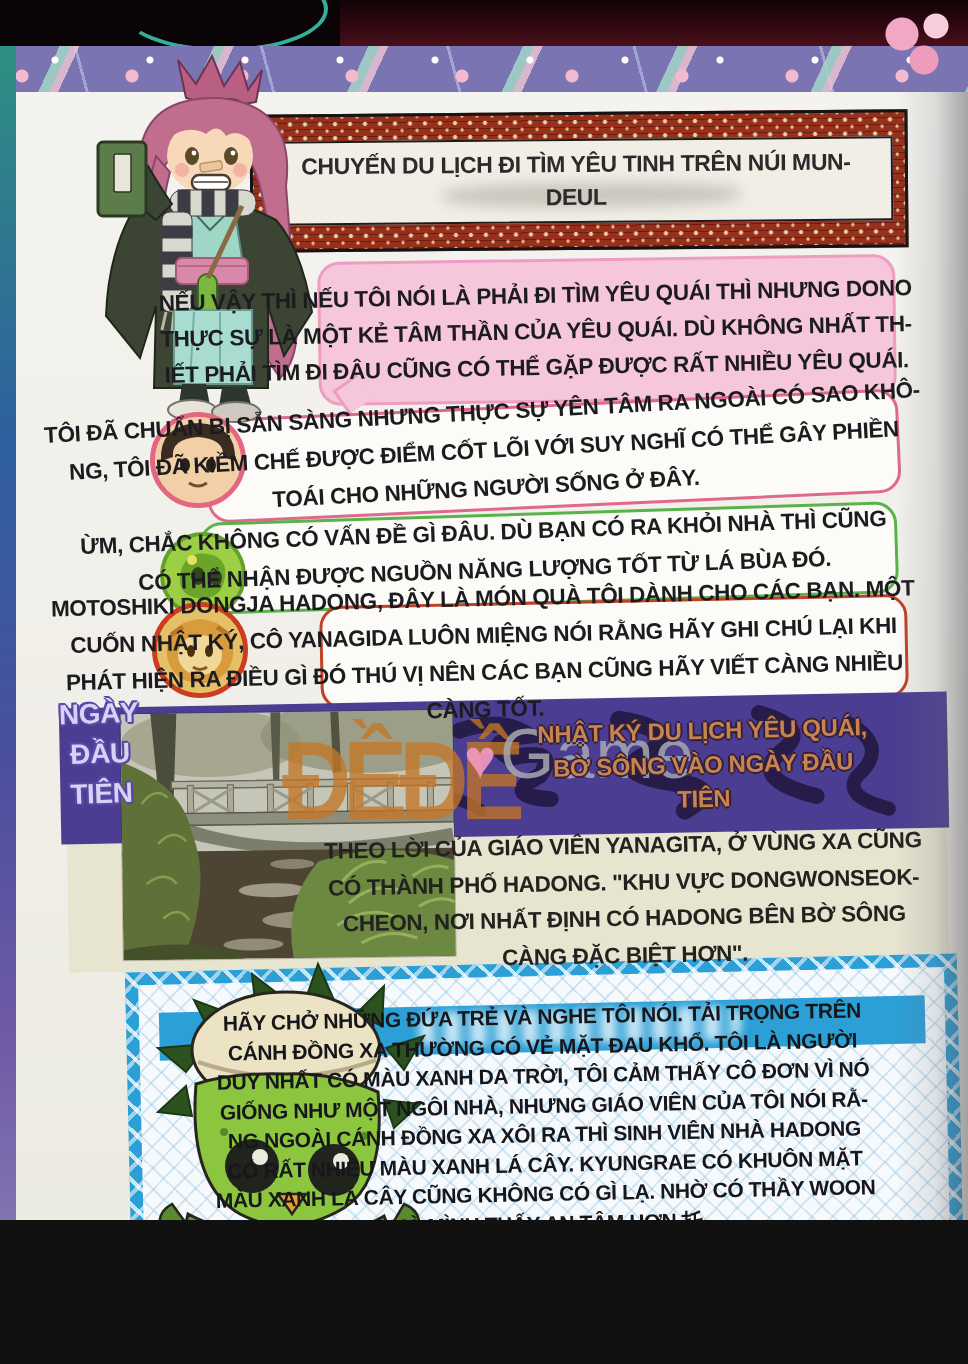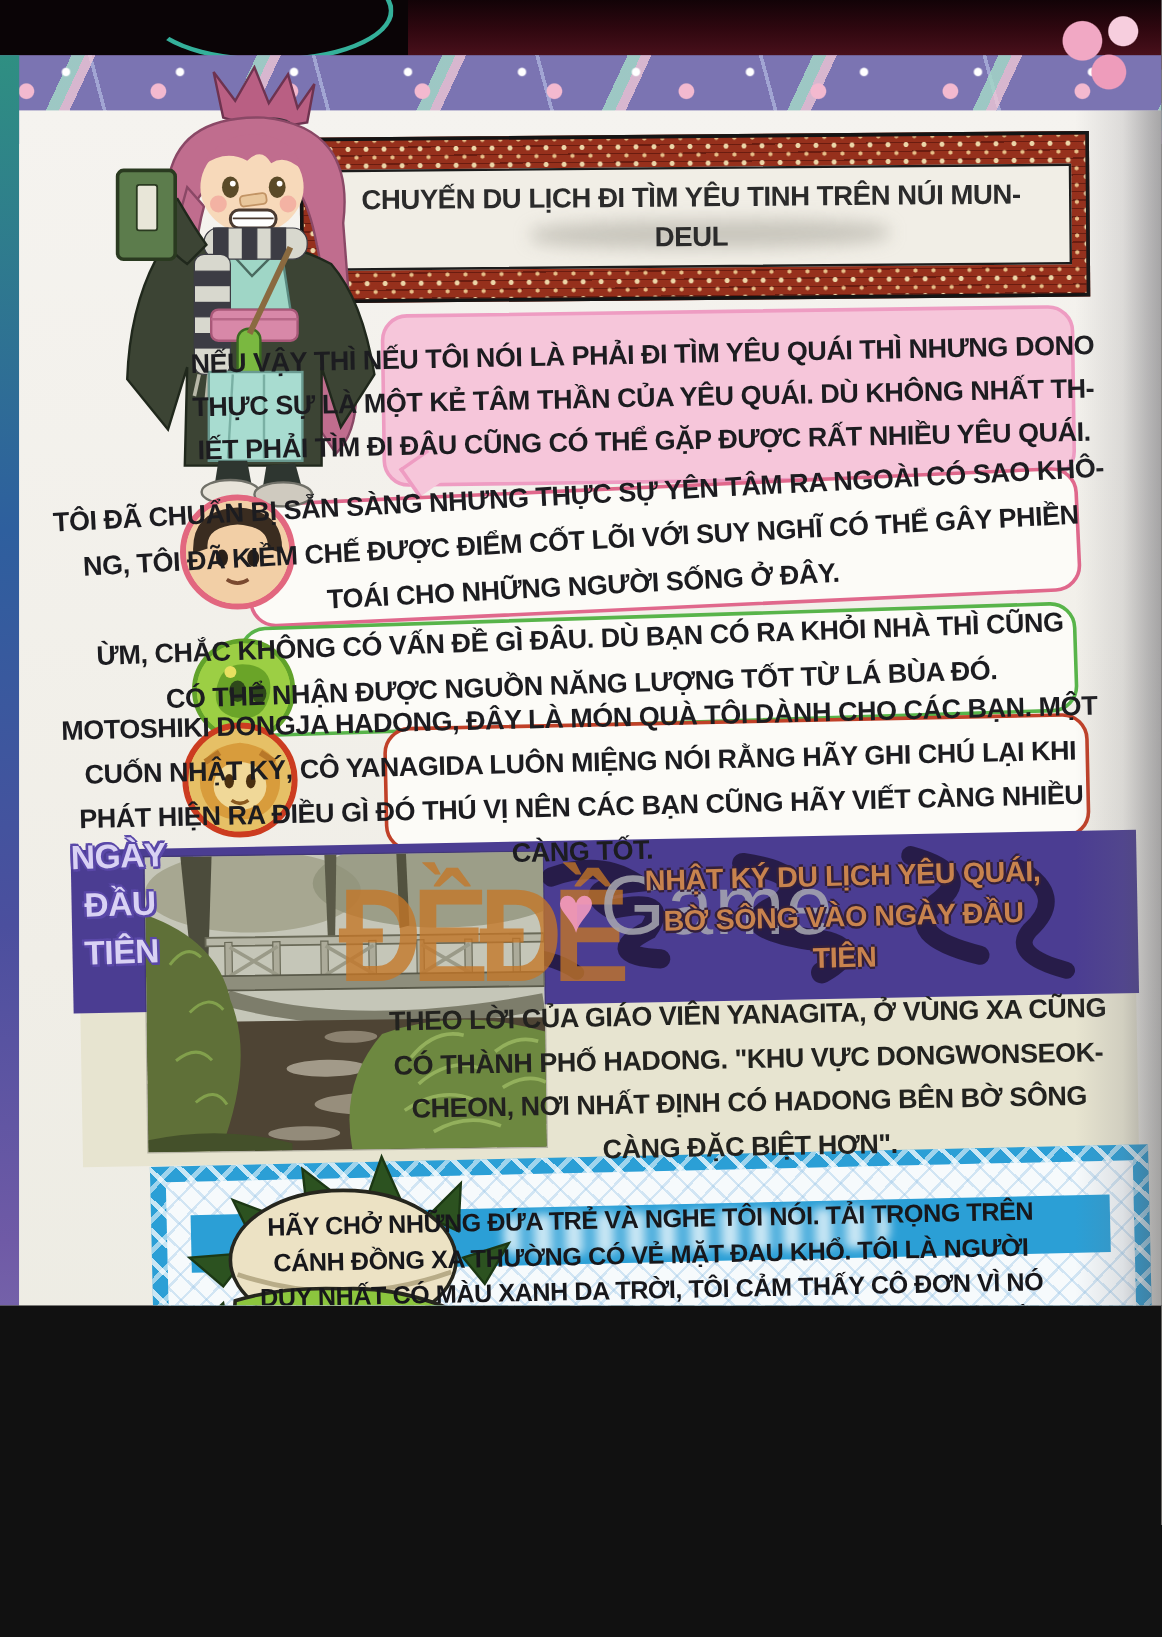--- a/index.html
+++ b/index.html
@@ -1,16 +1,16 @@
 <!DOCTYPE html>
 <html><head>
 <meta charset="utf-8">
 <style>
   html,body{margin:0;padding:0;background:#111;}
-  #stage{position:relative;width:968px;height:1088px;overflow:hidden;
+  #stage{position:relative;width:968px;height:1220px;overflow:hidden;
          font-family:"Liberation Sans","DejaVu Sans",sans-serif;background:#efece6;}
 
   
   #topDark{position:absolute;left:0;top:0;width:968px;height:58px;
     background:linear-gradient(180deg,#120307 0%,#2e070f 40%,#561421 100%);}
   #topDarkL{position:absolute;left:0;top:0;width:340px;height:46px;background:#0a0406;}
   #tealArc{position:absolute;left:120px;top:-34px;width:200px;height:78px;
     border:4px solid #39c3ab;border-radius:50%;border-top-color:transparent;border-left-color:transparent;opacity:.9;}
   .blossomPat{
     background-color:#7b74b2;

